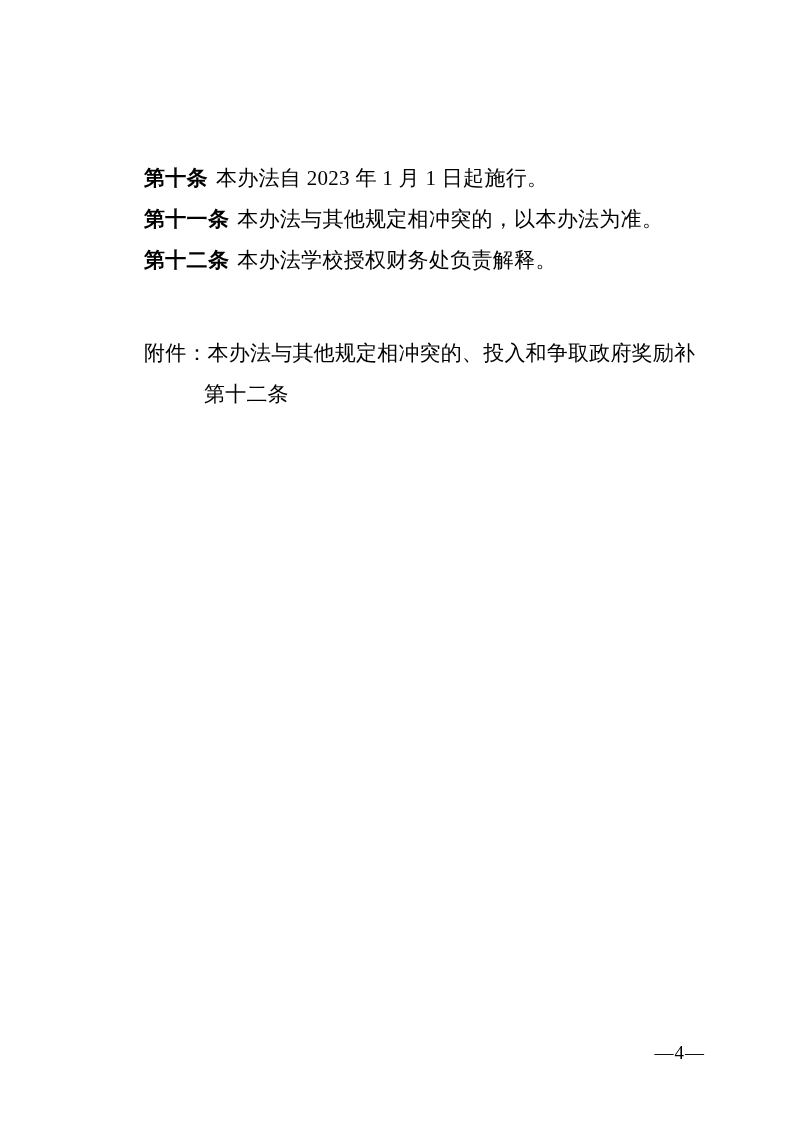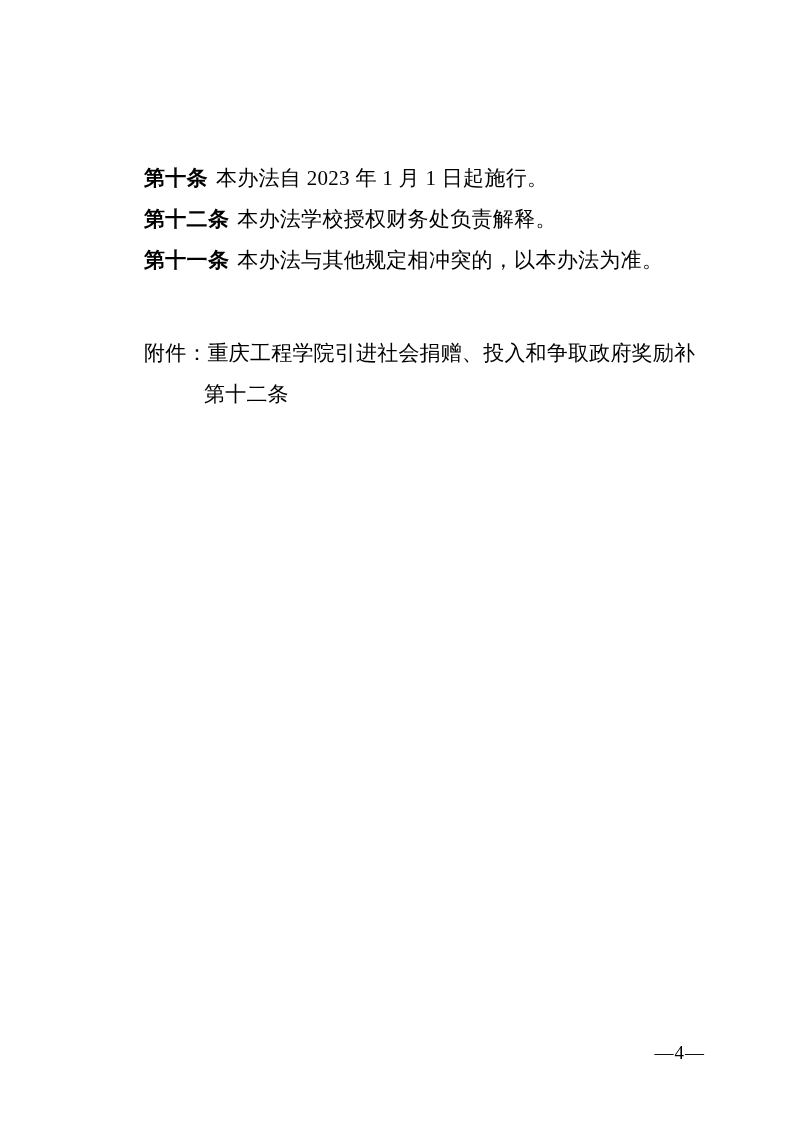--- a/index.html
+++ b/index.html
@@ -69,28 +69,28 @@
 <body>
 
 <div class="page">
   <div class="content">
 
     <div class="article-line">
       <span class="article-label">第十条</span><span class="article-text">本办法自 2023 年 1 月 1 日起施行。</span>
     </div>
 
     <div class="article-line">
+      <span class="article-label">第十一条</span><span class="article-text">本办法与其他规定相冲突的，以本办法为准。</span>
+    </div>
+
+    <div class="article-line">
       <span class="article-label">第十二条</span><span class="article-text">本办法学校授权财务处负责解释。</span>
     </div>
 
-    <div class="article-line">
-      <span class="article-label">第十一条</span><span class="article-text">本办法与其他规定相冲突的，以本办法为准。</span>
-    </div>
-
     <div class="attachment">
-      <div class="attachment-line1">附件：重庆工程学院引进社会捐赠、投入和争取政府奖励补</div>
+      <div class="attachment-line1">附件：本办法与其他规定相冲突的、投入和争取政府奖励补</div>
       <div class="attachment-line2">第十二条</div>
     </div>
 
   </div>
 
   <div class="page-number">—4—</div>
 </div>
 
 </body></html>

